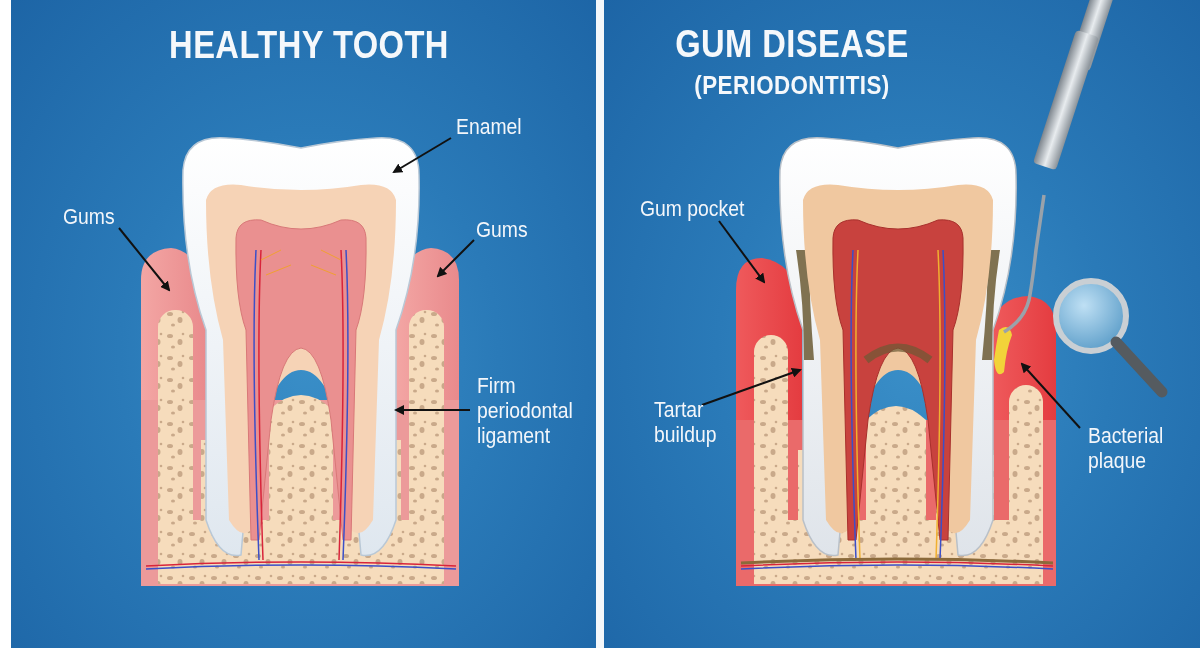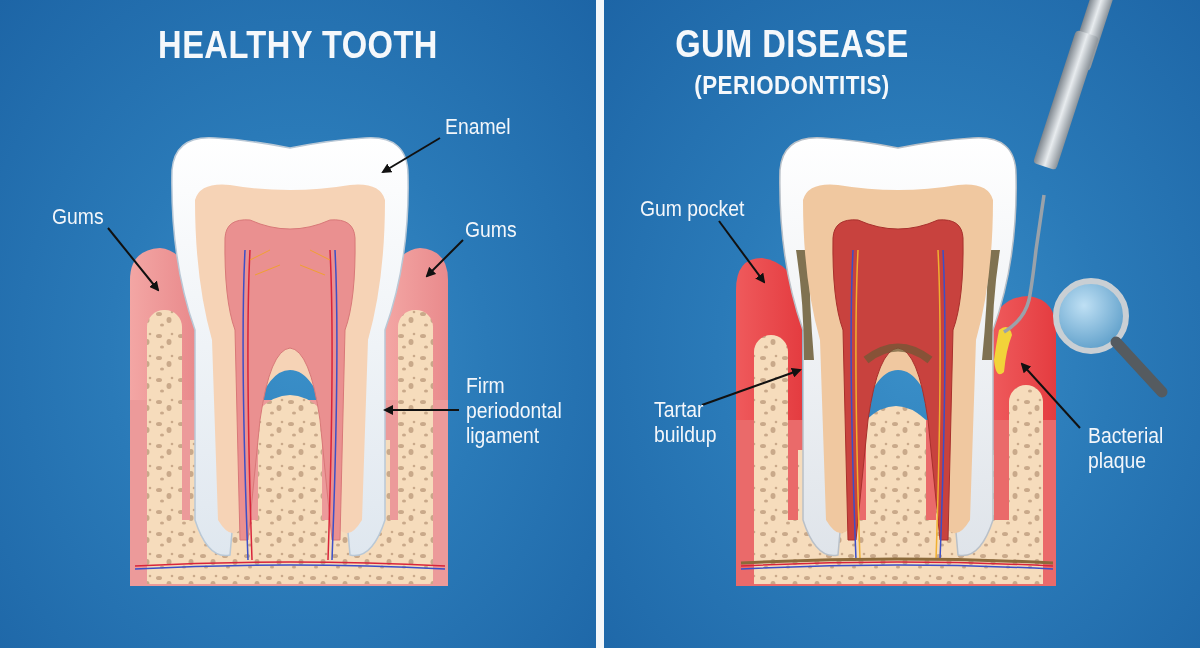--- a/index.html
+++ b/index.html
@@ -1,19 +1,19 @@
 <!DOCTYPE html>
 <html><head>
 <meta charset="utf-8">
 <style>
   html,body{margin:0;padding:0;}
   body{width:1200px;height:648px;overflow:hidden;background:#fff;position:relative;font-family:"Liberation Sans",sans-serif;}
   .panel{position:absolute;top:0;height:648px;overflow:hidden;
     background:radial-gradient(ellipse at 50% 55%, #3a8fc8 0%, #2a7ab8 45%, #1d65a6 100%);}
-  .panel.left{left:0;width:596px;}
+  .panel.left{left:11px;width:596px;}
   .panel.right{left:604px;width:596px;padding-left:25px;}
   .divider{position:absolute;left:596px;top:0;width:8px;height:648px;background:#f4f7fa;}
   .title{position:absolute;color:#f5f8fb;font-weight:bold;text-align:center;letter-spacing:0.5px;
     font-family:"Liberation Sans",sans-serif;transform:scaleX(0.86);transform-origin:center;}
   .t1{left:0;width:596px;top:24px;font-size:38px;}
   .t2{left:0;width:596px;top:24px;font-size:38px;line-height:40px;}
   .t2b{left:0;width:596px;top:70px;font-size:26px;line-height:30px;}
   .label{position:absolute;color:#f3f6fa;font-size:22px;line-height:25px;
     transform:scaleX(0.88);transform-origin:left top;white-space:nowrap;}
   svg.art{position:absolute;left:0;top:0;}

